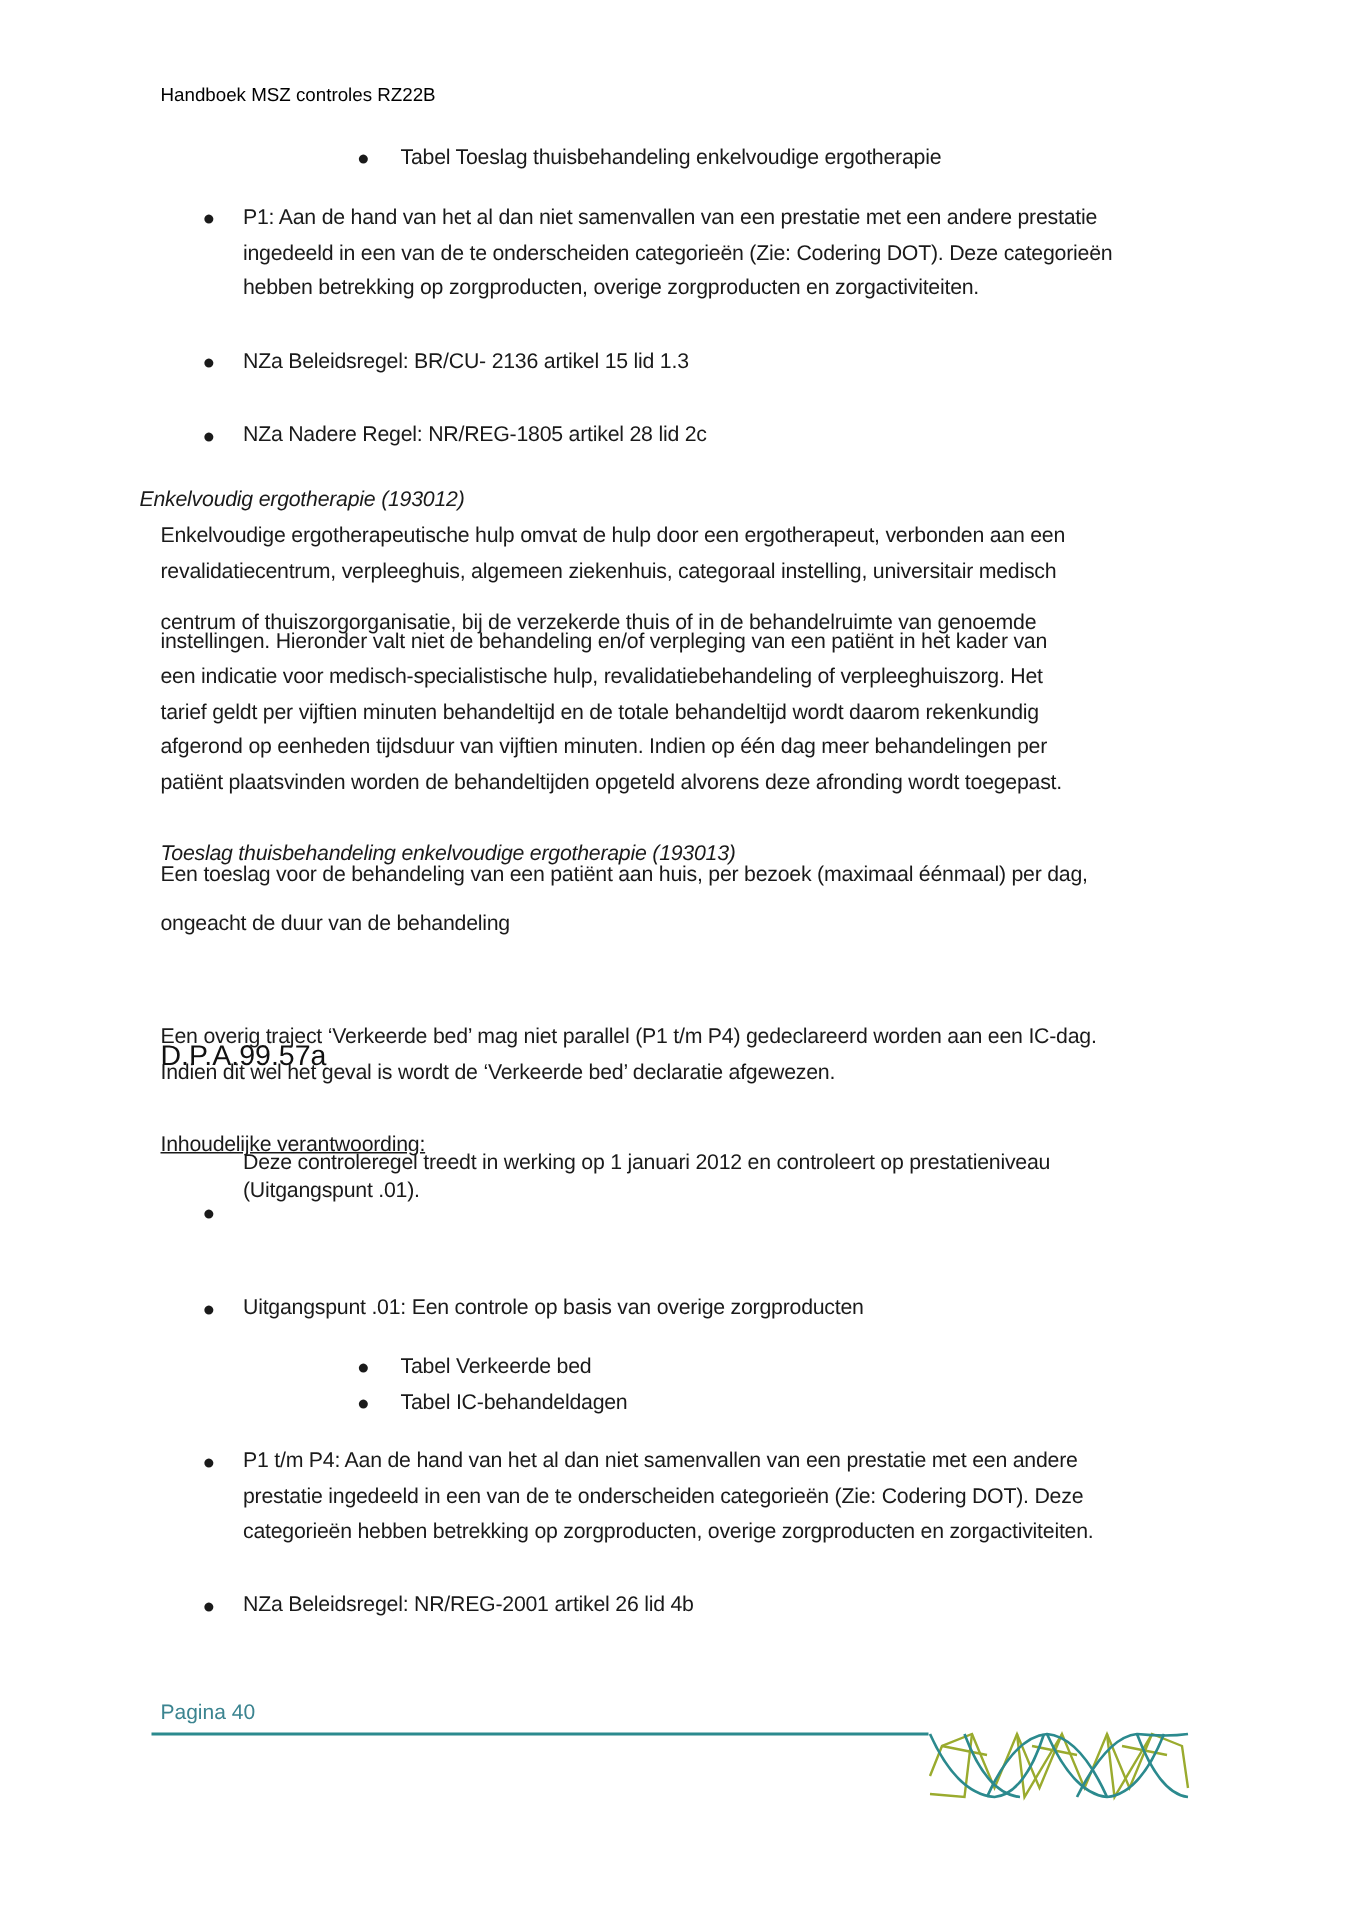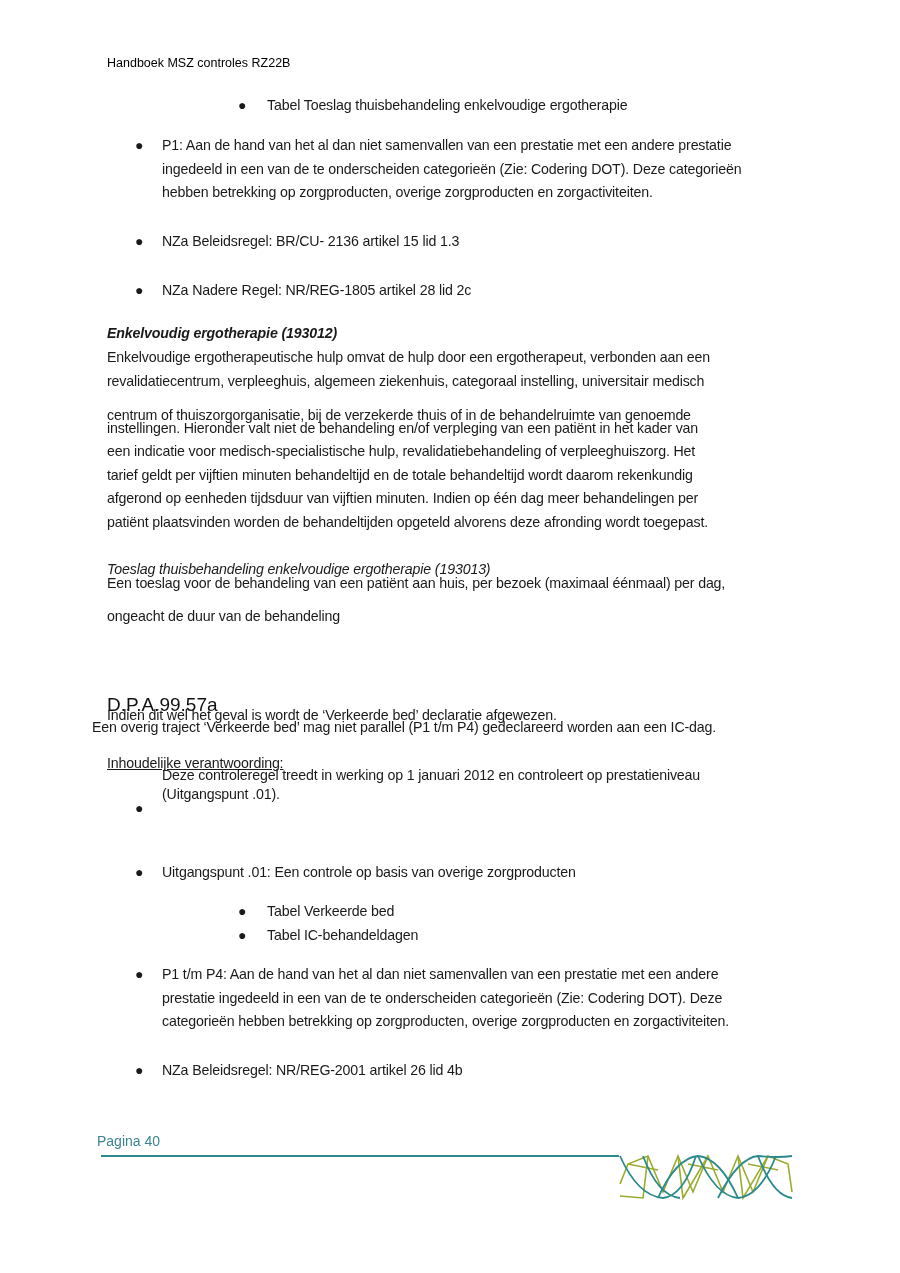--- a/index.html
+++ b/index.html
@@ -4,21 +4,21 @@
 <style>
   html, body { margin: 0; padding: 0; background: #ffffff; }
   body { width: 900px; height: 1273px; position: relative; overflow: hidden;
          font-family: "Liberation Sans", "DejaVu Sans", sans-serif; color: #1a1a1a; }
   .abs { position: absolute; }
   .header { left: 107px; top: 56px; font-size: 12.5px; color: #000000; }
   .bullet { position: absolute; font-size: 14px; }
   .item-text { position: absolute; font-size: 14.2px; line-height: 23.6px; letter-spacing: -0.15px; }
   .italic { font-style: italic; }
   .heading { left: 107px; top: 650px; font-size: 19px; font-weight: normal; color: #111; margin-top: 44px; }
-  .footer-label { left: 97px; top: 1133px; font-size: 14px; color: #3b8490; }
+  .footer-label { left: 107px; top: 1133px; font-size: 14px; color: #3b8490; }
   .footer-line { left: 101px; top: 1155px; width: 518px; height: 2px; background: #2b8a8e; }
   .logo { left: 618px; top: 1152px; width: 176px; height: 50px; }
 </style>
 </head>
 <body>
 
 <div class="abs header">Handboek MSZ controles RZ22B</div>
 
 <span class="bullet" style="left:238px;top:97px;">●</span>
 <div class="item-text" style="left:267px;top:94px;text-align:right;">Tabel Toeslag thuisbehandeling enkelvoudige ergotherapie</div>
@@ -27,36 +27,36 @@
 <div class="item-text" style="left:162px;top:134px;">P1: Aan de hand van het al dan niet samenvallen van een prestatie met een andere prestatie</div>
 <div class="item-text" style="left:162px;top:158px;">ingedeeld in een van de te onderscheiden categorieën (Zie: Codering DOT). Deze categorieën</div>
 <div class="item-text" style="left:162px;top:181px;">hebben betrekking op zorgproducten, overige zorgproducten en zorgactiviteiten.</div>
 
 <span class="bullet" style="left:135px;top:233px;">●</span>
 <div class="item-text" style="left:162px;top:230px;">NZa Beleidsregel: BR/CU- 2136 artikel 15 lid 1.3</div>
 
 <span class="bullet" style="left:135px;top:282px;">●</span>
 <div class="item-text" style="left:162px;top:279px;">NZa Nadere Regel: NR/REG-1805 artikel 28 lid 2c</div>
 
-<div class="item-text italic" style="left:107px;top:322px;font-weight:bold;">Enkelvoudig ergotherapie (193012)</div>
+<div class="item-text italic" style="left:93px;top:322px;">Enkelvoudig ergotherapie (193012)</div>
 <div class="item-text" style="left:107px;top:346px;">Enkelvoudige ergotherapeutische hulp omvat de hulp door een ergotherapeut, verbonden aan een</div>
 <div class="item-text" style="left:107px;top:370px;">revalidatiecentrum, verpleeghuis, algemeen ziekenhuis, categoraal instelling, universitair medisch</div>
 <div class="item-text" style="left:107px;top:393px;margin-top:11px;">centrum of thuiszorgorganisatie, bij de verzekerde thuis of in de behandelruimte van genoemde</div>
 <div class="item-text" style="left:107px;top:417px;">instellingen. Hieronder valt niet de behandeling en/of verpleging van een patiënt in het kader van</div>
 <div class="item-text" style="left:107px;top:440px;">een indicatie voor medisch-specialistische hulp, revalidatiebehandeling of verpleeghuiszorg. Het</div>
 <div class="item-text" style="left:107px;top:464px;">tarief geldt per vijftien minuten behandeltijd en de totale behandeltijd wordt daarom rekenkundig</div>
 <div class="item-text" style="left:107px;top:487px;">afgerond op eenheden tijdsduur van vijftien minuten. Indien op één dag meer behandelingen per</div>
 <div class="item-text" style="left:107px;top:511px;">patiënt plaatsvinden worden de behandeltijden opgeteld alvorens deze afronding wordt toegepast.</div>
 
 <div class="item-text italic" style="left:107px;top:558px;">Toeslag thuisbehandeling enkelvoudige ergotherapie (193013)</div>
 <div class="item-text" style="left:107px;top:572px;">Een toeslag voor de behandeling van een patiënt aan huis, per bezoek (maximaal éénmaal) per dag,</div>
 <div class="item-text" style="left:107px;top:605px;">ongeacht de duur van de behandeling</div>
 
 <div class="abs heading">D.P.A.99.57a</div>
-<div class="item-text" style="left:92px;top:680px;margin-top:36px;">Een overig traject ‘Verkeerde bed’ mag niet parallel (P1 t/m P4) gedeclareerd worden aan een IC-dag.</div>
+<div class="item-text" style="left:107px;top:680px;">Een overig traject ‘Verkeerde bed’ mag niet parallel (P1 t/m P4) gedeclareerd worden aan een IC-dag.</div>
 <div class="item-text" style="left:107px;top:704px;">Indien dit wel het geval is wordt de ‘Verkeerde bed’ declaratie afgewezen.</div>
 
 <div class="item-text" style="left:107px;top:752px;text-decoration:underline;">Inhoudelijke verantwoording:</div>
 
 <span class="bullet" style="left:135px;top:800px;">●</span>
 <div class="item-text" style="left:162px;top:764px;text-align:center;">Deze controleregel treedt in werking op 1 januari 2012 en controleert op prestatieniveau</div>
 <div class="item-text" style="left:162px;top:783px;">(Uitgangspunt .01).</div>
 
 <span class="bullet" style="left:135px;top:864px;">●</span>
 <div class="item-text" style="left:162px;top:861px;">Uitgangspunt .01: Een controle op basis van overige zorgproducten</div>

